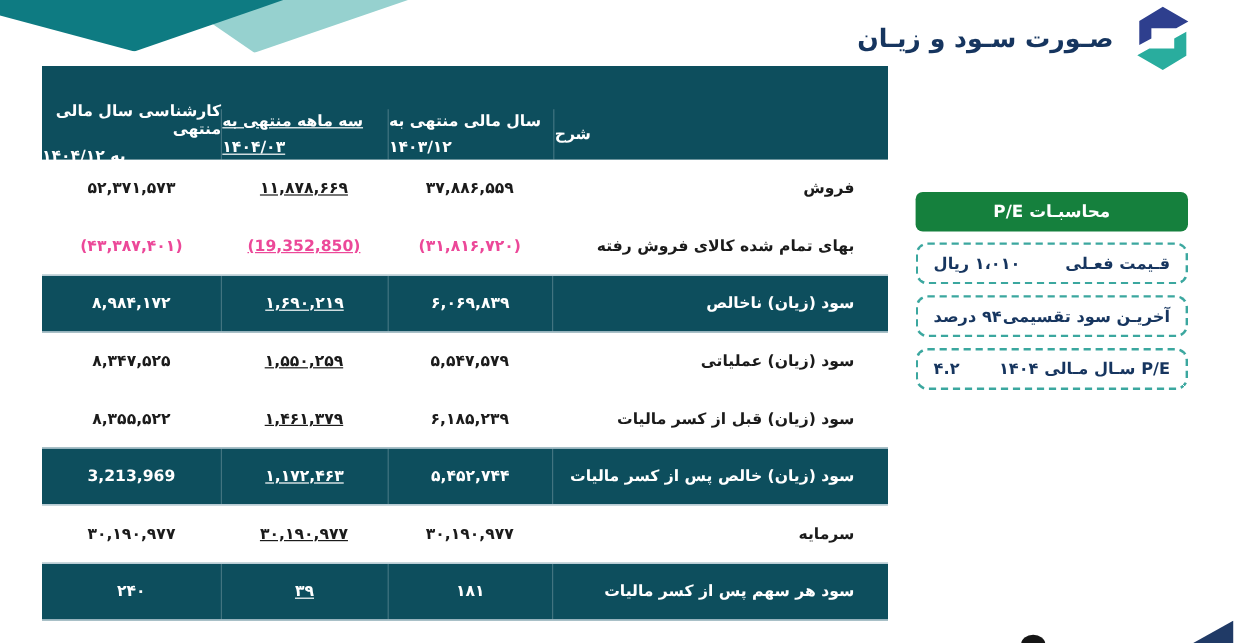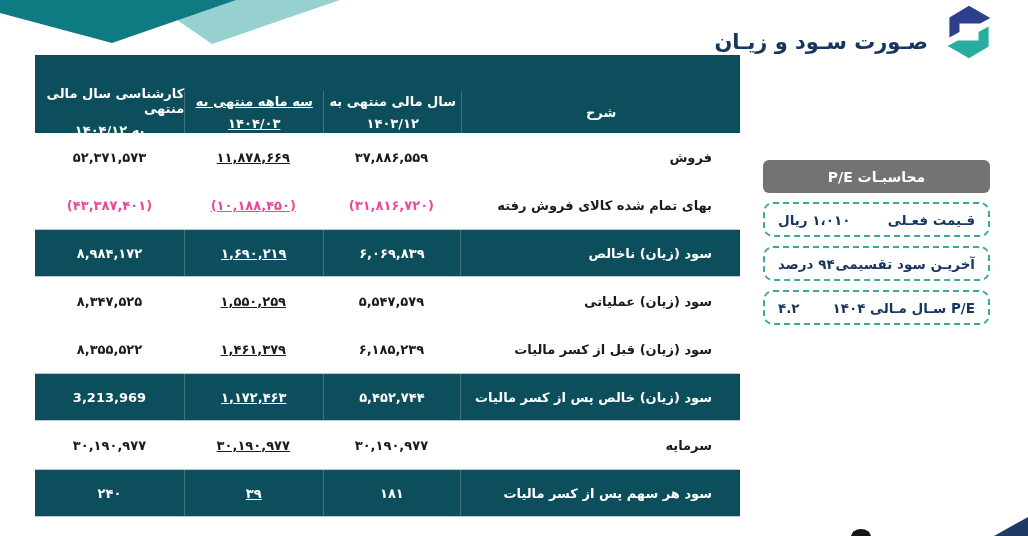--- a/index.html
+++ b/index.html
@@ -26,34 +26,34 @@
     clip-path:polygon(100% 0, 100% 100%, 0 100%);
   }
   .cutoff-icon{
     position:absolute;left:851px;bottom:-8px;width:20px;height:15px;
     border-radius:50%;background:#161616;
   }
 
   
   .brand-logo{position:absolute;right:28px;top:4px;width:62px;height:56px;}
   .page-title{
-    position:absolute;right:100px;top:30px;
+    position:absolute;right:100px;top:20px;
     direction:rtl;font-size:21px;font-weight:bold;color:#16355f;
     letter-spacing:0;white-space:nowrap;
   }
 
   
   .fin-table{
     position:absolute;left:35px;top:55px;width:705px;direction:rtl;
   }
   .thead{
     display:flex;height:78px;background:#0d4e5d;color:#ffffff;
   }
   .th{
-    display:flex;flex-direction:column;justify-content:center;align-items:center;
+    display:flex;flex-direction:column;justify-content:center;align-items:flex-end;
     gap:7px;font-size:13px;font-weight:bold;box-sizing:border-box;margin-top:36px;
   }
   .thead .th:not(:last-child){border-left:1px solid rgba(255,255,255,.22);}
   .col-desc{width:295px;}
   .col-fy{width:146px;}
   .col-q{width:147px;text-decoration:underline;}
   .col-est{width:158px;}
 
   .tr{
     display:flex;height:48px;align-items:stretch;
@@ -70,21 +70,21 @@
   .tr.highlight .td:not(:last-child){border-left:1px solid rgba(255,255,255,.22);}
   .td.desc{justify-content:flex-start;padding-right:28px;}
   .td.num{direction:ltr;}
   .tr.negative .td.num{color:#ec4899;}
 
   
   .pe-panel{
     position:absolute;left:763px;top:160px;width:227px;direction:rtl;
   }
   .pe-title{
-    height:33px;background:#737373;border-radius:6px;
+    height:33px;background:#15803d;border-radius:6px;
     display:flex;align-items:center;justify-content:center;
     color:#ffffff;font-size:14px;font-weight:bold;
   }
   .pe-box{
     margin-top:9px;height:35px;box-sizing:border-box;
     border:2px dashed #3ba79f;border-radius:10px;background:#ffffff;
     display:flex;align-items:center;justify-content:space-between;
     padding:0 13px;color:#16355f;font-size:13.5px;font-weight:bold;
     white-space:nowrap;
   }
@@ -128,21 +128,21 @@
   <div class="tr normal">
     <div class="td desc col-desc">فروش</div>
     <div class="td num col-fy">۳۷,۸۸۶,۵۵۹</div>
     <div class="td num col-q">۱۱,۸۷۸,۶۶۹</div>
     <div class="td num col-est">۵۲,۳۷۱,۵۷۳</div>
   </div>
 
   <div class="tr negative">
     <div class="td desc col-desc">بهای تمام شده کالای فروش رفته</div>
     <div class="td num col-fy">(۳۱,۸۱۶,۷۲۰)</div>
-    <div class="td num col-q">(۱۰,۱۸۸,۴۵۰)</div>
+    <div class="td num col-q">(19,352,850)</div>
     <div class="td num col-est">(۴۳,۳۸۷,۴۰۱)</div>
   </div>
 
   <div class="tr highlight">
     <div class="td desc col-desc">سود (زیان) ناخالص</div>
     <div class="td num col-fy">۶,۰۶۹,۸۳۹</div>
     <div class="td num col-q">۱,۶۹۰,۲۱۹</div>
     <div class="td num col-est">۸,۹۸۴,۱۷۲</div>
   </div>
 

